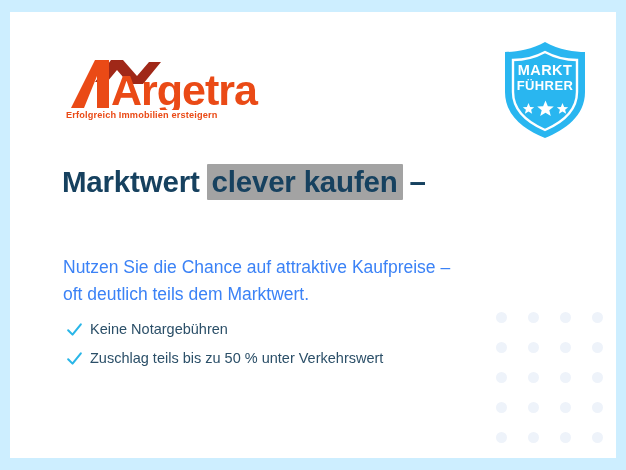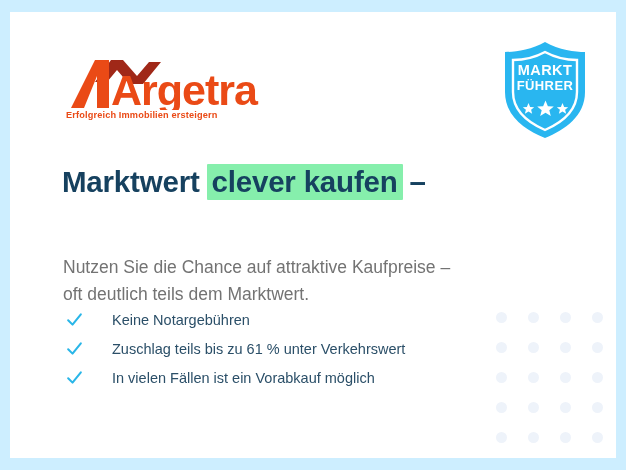--- a/index.html
+++ b/index.html
@@ -130,51 +130,51 @@
     width: 470px;
     font-size: 29.5px;
     font-weight: bold;
     line-height: 38px;
     color: #16415f;
     letter-spacing: -0.2px;
     font-family: "Liberation Sans", sans-serif;
   }
   .hl-line { display: block; white-space: nowrap; }
   .hl-mark {
-    background: #86efac;
+    background: #a3a3a3;
     padding: 1px 5px 2px 5px;
     margin: 0 -1px;
     border-radius: 1px;
   }
 
   
   #subheadline {
     position: absolute;
     left: 53px;
     top: 224px;
     width: 470px;
     font-size: 17.5px;
     line-height: 27px;
-    color: #737373;
+    color: #3b82f6;
     font-family: "Liberation Sans", sans-serif;
   }
   .sub-line { display: block; white-space: nowrap; }
 
   
   #bullets {
     position: absolute;
     left: 55px;
     top: 298px;
     width: 440px;
   }
   .bullet {
     display: flex;
-    align-items: flex-start;
+    align-items: flex-end;
     height: 29px;
-    gap: 28px;
+    gap: 6px;
   }
   .bullet-check {
     flex: 0 0 auto;
     width: 19px;
     height: 19px;
     display: block;
   }
   .bullet-text {
     font-size: 14.5px;
     color: #2b4f68;
@@ -269,24 +269,18 @@
       <li class="bullet">
         <svg class="bullet-check" viewBox="0 0 24 24">
           <path d="M4 13 L9.5 18.5 L20 5.5" fill="none" stroke="#29b6e8" stroke-width="2.6" stroke-linecap="round" stroke-linejoin="round"></path>
         </svg>
         <span class="bullet-text">Keine Notargebühren</span>
       </li>
       <li class="bullet">
         <svg class="bullet-check" viewBox="0 0 24 24">
           <path d="M4 13 L9.5 18.5 L20 5.5" fill="none" stroke="#29b6e8" stroke-width="2.6" stroke-linecap="round" stroke-linejoin="round"></path>
         </svg>
-        <span class="bullet-text">Zuschlag teils bis zu 61 % unter Verkehrswert</span>
-      </li>
-      <li class="bullet">
-        <svg class="bullet-check" viewBox="0 0 24 24">
-          <path d="M4 13 L9.5 18.5 L20 5.5" fill="none" stroke="#29b6e8" stroke-width="2.6" stroke-linecap="round" stroke-linejoin="round"></path>
-        </svg>
-        <span class="bullet-text">In vielen Fällen ist ein Vorabkauf möglich</span>
+        <span class="bullet-text">Zuschlag teils bis zu 50 % unter Verkehrswert</span>
       </li>
     </ul>
 
   </div>
 </div>
 
 </body></html>

